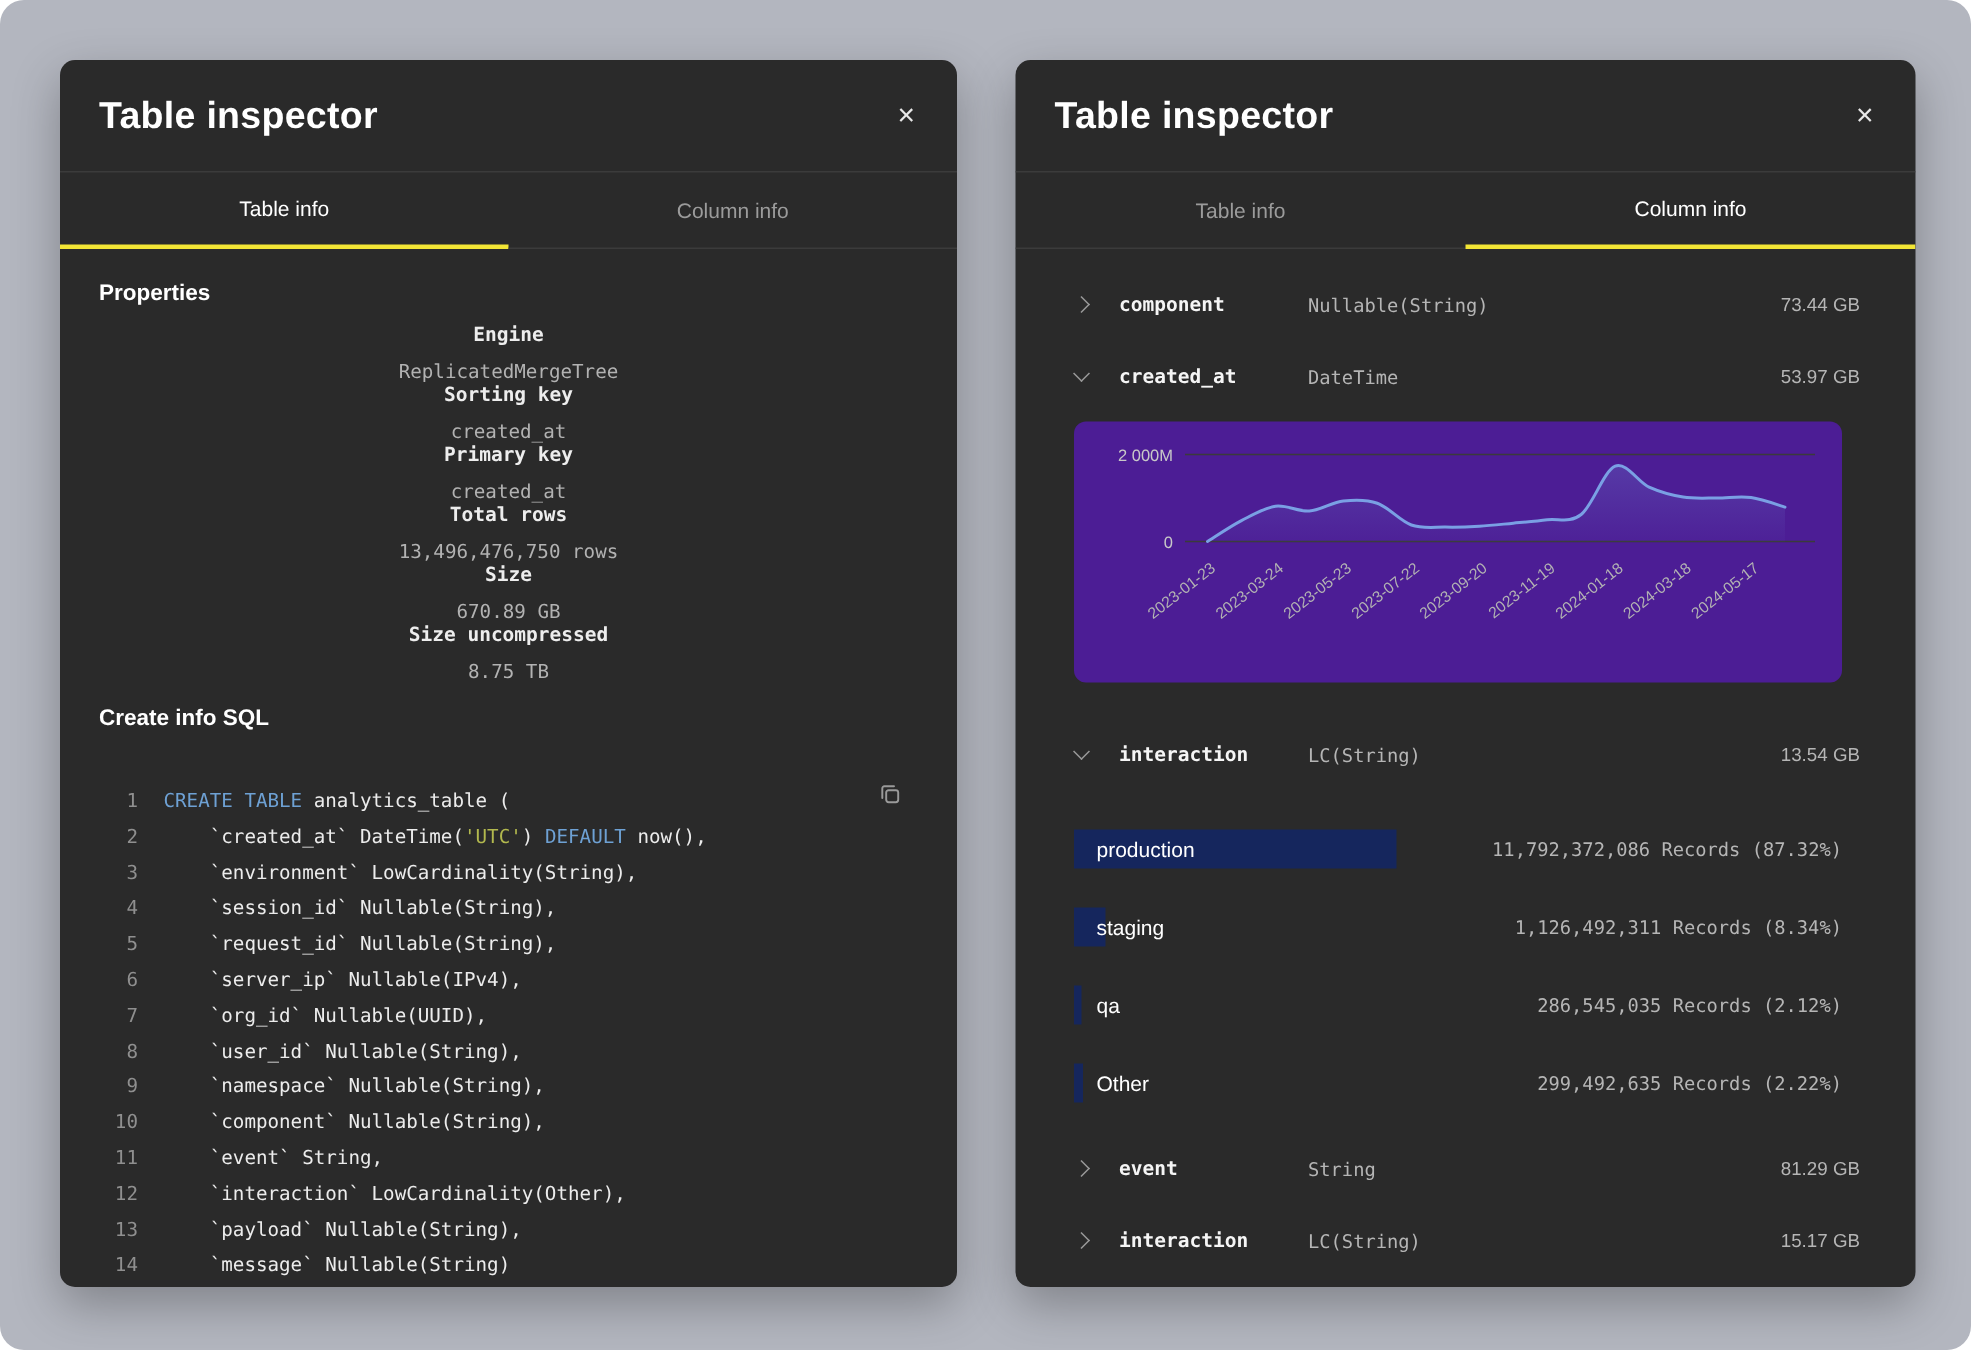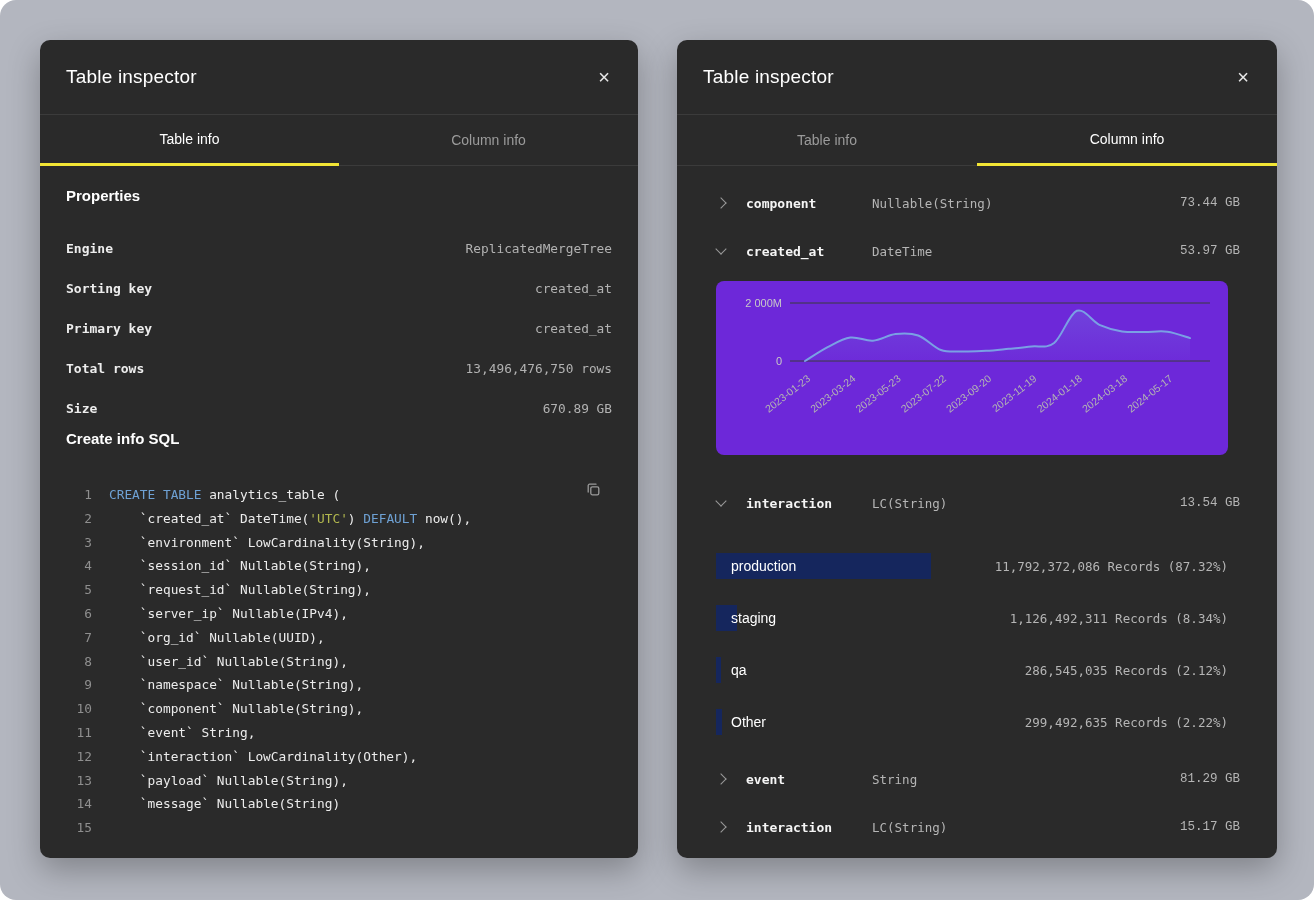--- a/index.html
+++ b/index.html
@@ -10,58 +10,58 @@
   .backdrop{position:absolute;inset:0;background:#b3b6bf;border-radius:16px;overflow:hidden;}
 
   .modal{
     position:absolute;top:40px;height:818px;background:#2a2a2a;border-radius:10px;
     overflow:hidden;color:#fff;box-shadow:0 12px 32px rgba(0,0,0,.28);
   }
   .modal-left{left:40px;width:598px;}
   .modal-right{left:677px;width:600px;}
 
   .modal-header{height:75px;display:flex;align-items:center;padding:0 26px;border-bottom:1px solid #3b3b3b;box-sizing:border-box;}
-  .modal-title{flex:1;font-size:19px;font-weight:normal;letter-spacing:.2px;color:#fff;}
+  .modal-title{flex:1;font-size:25px;font-weight:bold;letter-spacing:.2px;color:#fff;}
   .close-btn{background:none;border:none;color:#e8e8e8;font-size:20px;line-height:1;cursor:pointer;padding:0 2px;font-family:inherit;}
 
   .tabs{display:flex;height:51px;}
   .tab{
     flex:1;display:flex;align-items:center;justify-content:center;
     font-size:14px;color:#9b9b9b;background:none;cursor:pointer;font-family:inherit;
     border:none;border-bottom:1px solid #3b3b3b;box-sizing:border-box;
   }
   .tab.active{color:#ffffff;border-bottom:3px solid #f2e535;}
 
   .left-content{padding:0 26px;}
   .section-heading{font-size:15px;font-weight:bold;color:#ffffff;margin:0;}
   .heading-properties{margin-top:21px;margin-bottom:12px;}
   .heading-sql{margin-top:14px;margin-bottom:36px;}
 
-  .prop-row{display:flex;justify-content:space-between;align-items:flex-end;height:40px;}
+  .prop-row{display:flex;justify-content:space-between;align-items:center;height:40px;flex-direction:column;}
   .prop-label{font-family:"DejaVu Sans Mono","Liberation Mono",monospace;font-size:13px;font-weight:700;color:#ededed;}
   .prop-value{font-family:"DejaVu Sans Mono","Liberation Mono",monospace;font-size:12.8px;color:#b2b2b2;}
 
   .codeblock{position:relative;font-family:"DejaVu Sans Mono","Liberation Mono",monospace;font-size:12.8px;line-height:23.8px;}
   .code-line{display:flex;white-space:pre;}
   .ln{flex:none;width:26px;text-align:right;margin-right:17px;color:#8f8f8f;}
   .tok-kw{color:#6ea1d4;text-align:center;}
   .tok-str{color:#b2b84e;}
   .tok-plain{color:#ececec;}
   .copy-btn{position:absolute;top:-4px;right:8px;background:none;border:none;cursor:pointer;padding:2px;}
 
   .cols{margin-top:13px;}
   .col-row{display:flex;align-items:center;height:48px;padding:0 37px 0 40px;cursor:pointer;}
   .chev{flex:none;width:7px;height:7px;border-right:1.6px solid #9a9a9a;border-bottom:1.6px solid #9a9a9a;margin-right:21px;}
   .chev.right{transform:rotate(-45deg);}
   .chev.down{transform:rotate(45deg);margin-top:-4px;}
   .col-name{flex:1;font-family:"DejaVu Sans Mono","Liberation Mono",monospace;font-size:13px;font-weight:700;color:#f5f5f5;}
   .col-type{flex:0 0 150px;margin-right:78px;font-family:"DejaVu Sans Mono","Liberation Mono",monospace;font-size:12.5px;color:#b5b5b5;}
-  .col-size{flex:0 0 140px;text-align:right;font-family:Liberation Mono, monospace;font-size:12.5px;color:#b5b5b5;}
-
-  .chart-card{margin:6px 49px 24px 39px;height:174px;background:#6d28d9;border-radius:8px;overflow:hidden;}
+  .col-size{flex:0 0 140px;text-align:right;font-family:Liberation Sans, sans-serif;font-size:12.5px;color:#b5b5b5;}
+
+  .chart-card{margin:6px 49px 24px 39px;height:174px;background:#4c1d95;border-radius:8px;overflow:hidden;}
 
   .dist{margin:6px 49px 20px 39px;}
   .dist-row{position:relative;height:26px;margin-bottom:18px;margin-top:26px;}
   .dist-row:last-child{margin-bottom:0;}
   .dist-bar{position:absolute;left:0;top:0;height:100%;background:#15265d;}
   .dist-label{position:absolute;left:15px;top:50%;transform:translateY(-50%);font-size:14px;color:#ffffff;}
   .dist-records{position:absolute;right:0;top:50%;transform:translateY(-50%);font-family:"DejaVu Sans Mono","Liberation Mono",monospace;font-size:12.5px;color:#b5b5b5;}
 </style>
 </head>
 <body>
@@ -92,20 +92,24 @@
             <span class="prop-label">Primary key</span>
             <span class="prop-value">created_at</span>
           </div>
           <div class="prop-row">
             <span class="prop-label">Total rows</span>
             <span class="prop-value">13,496,476,750 rows</span>
           </div>
           <div class="prop-row">
             <span class="prop-label">Size</span>
             <span class="prop-value">670.89 GB</span>
+          </div>
+          <div class="prop-row">
+            <span class="prop-label">Size uncompressed</span>
+            <span class="prop-value">8.75 TB</span>
           </div>
         </div>
       <h3 class="section-heading heading-sql">Create info SQL</h3>
       <div class="codeblock">
         <button class="copy-btn" title="">
           <svg width="17" height="17" viewBox="0 0 17 17" fill="none" stroke="#9a9a9a" stroke-width="1.3" stroke-linecap="round">
             <rect x="5.8" y="5.8" width="8" height="8" rx="1.6"></rect>
             <path d="M3.2 11 V4.6 a1.4 1.4 0 0 1 1.4 -1.4 H11"></path>
           </svg>
         </button>

